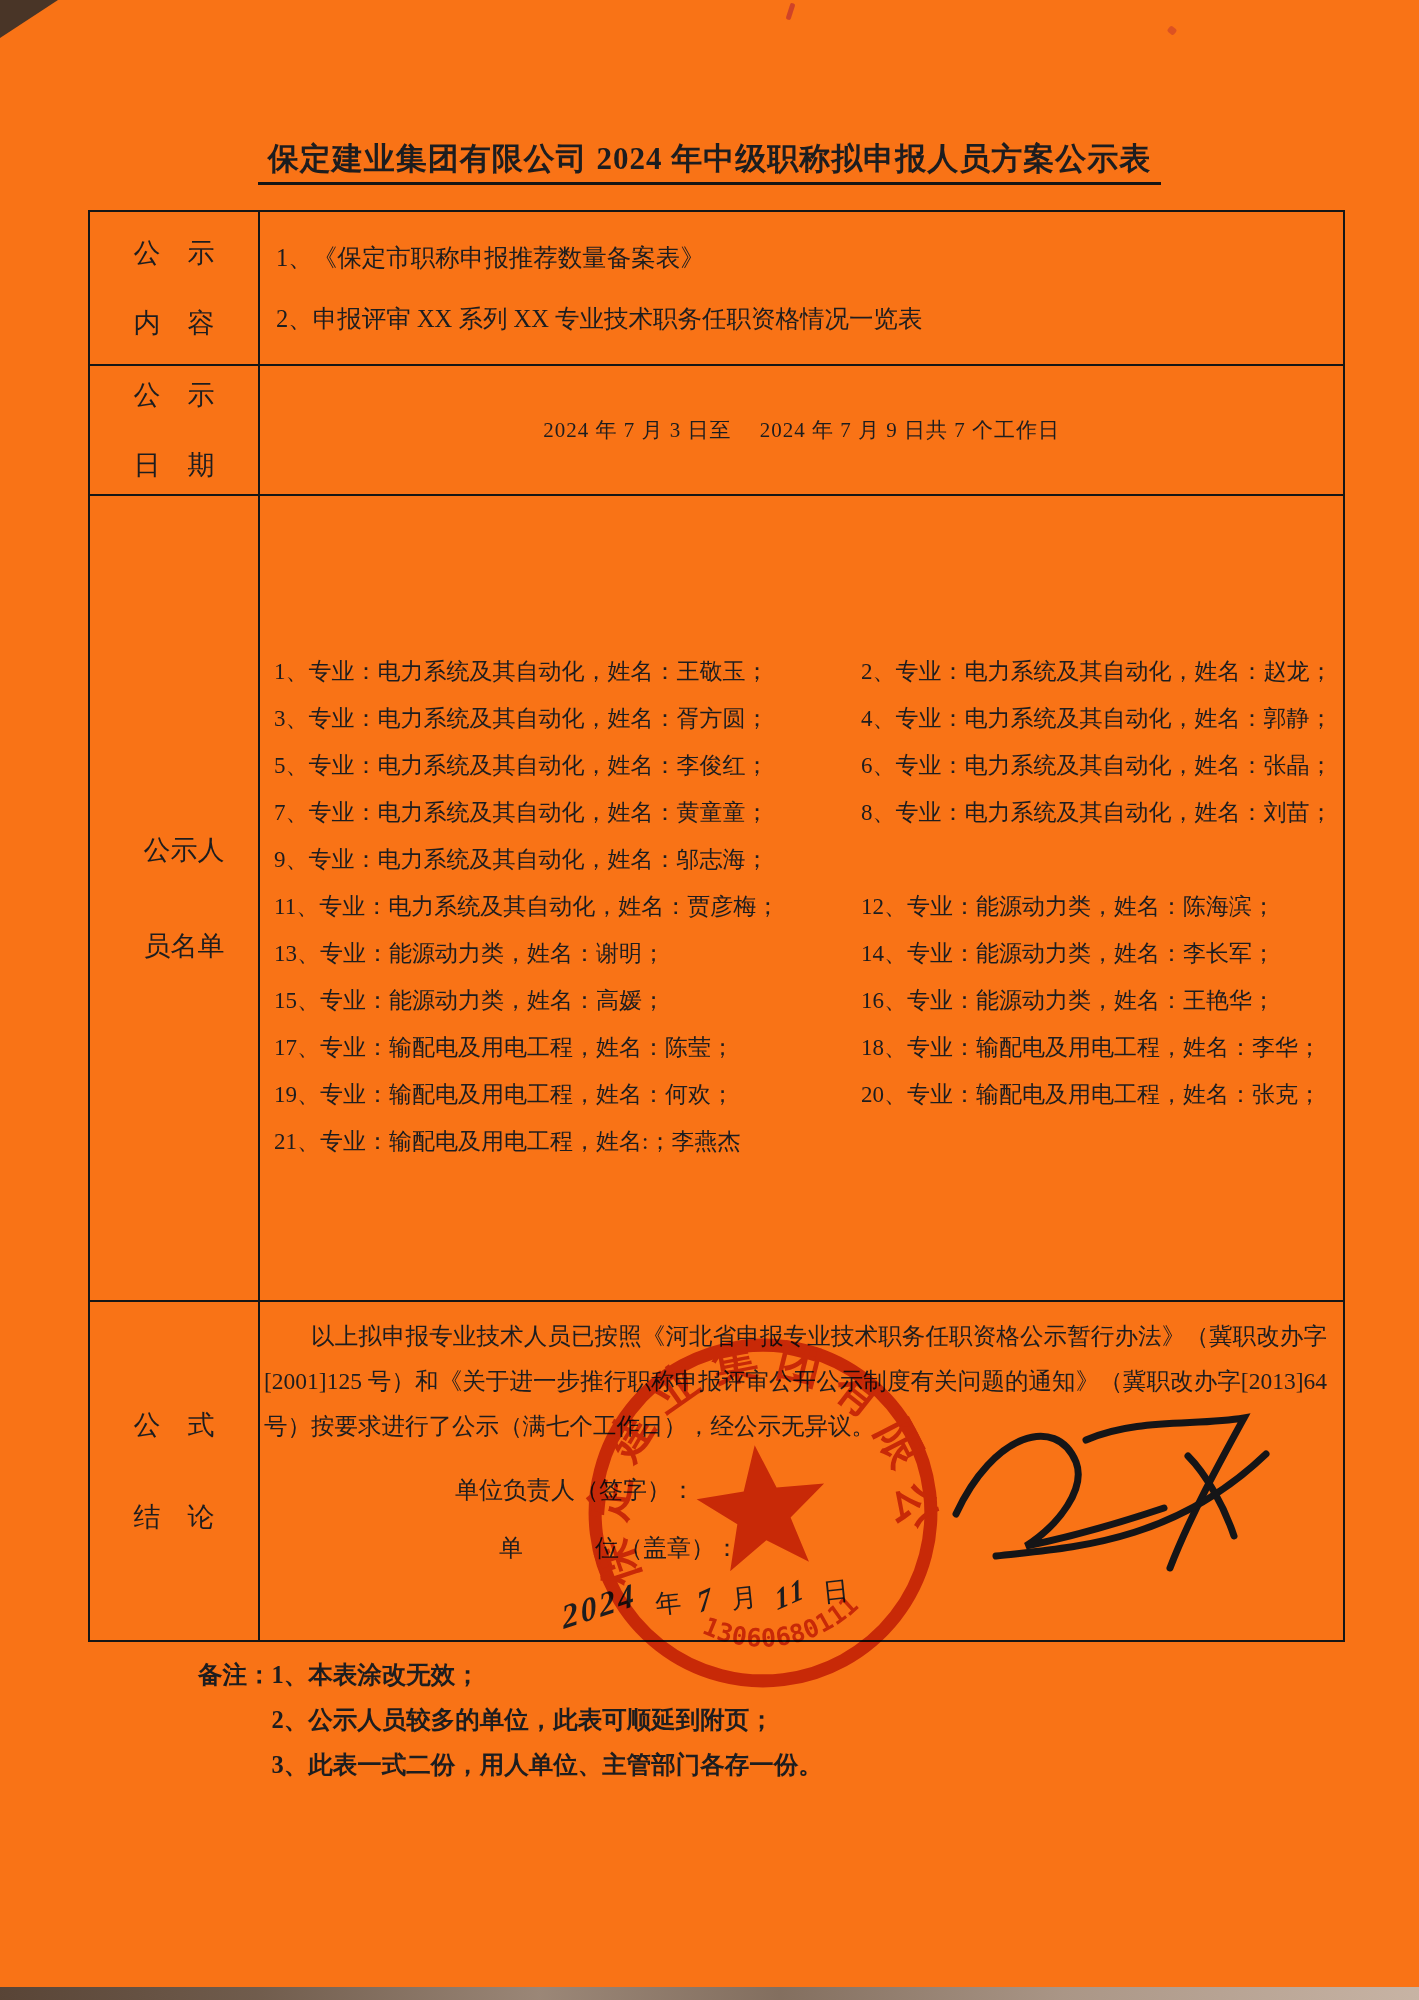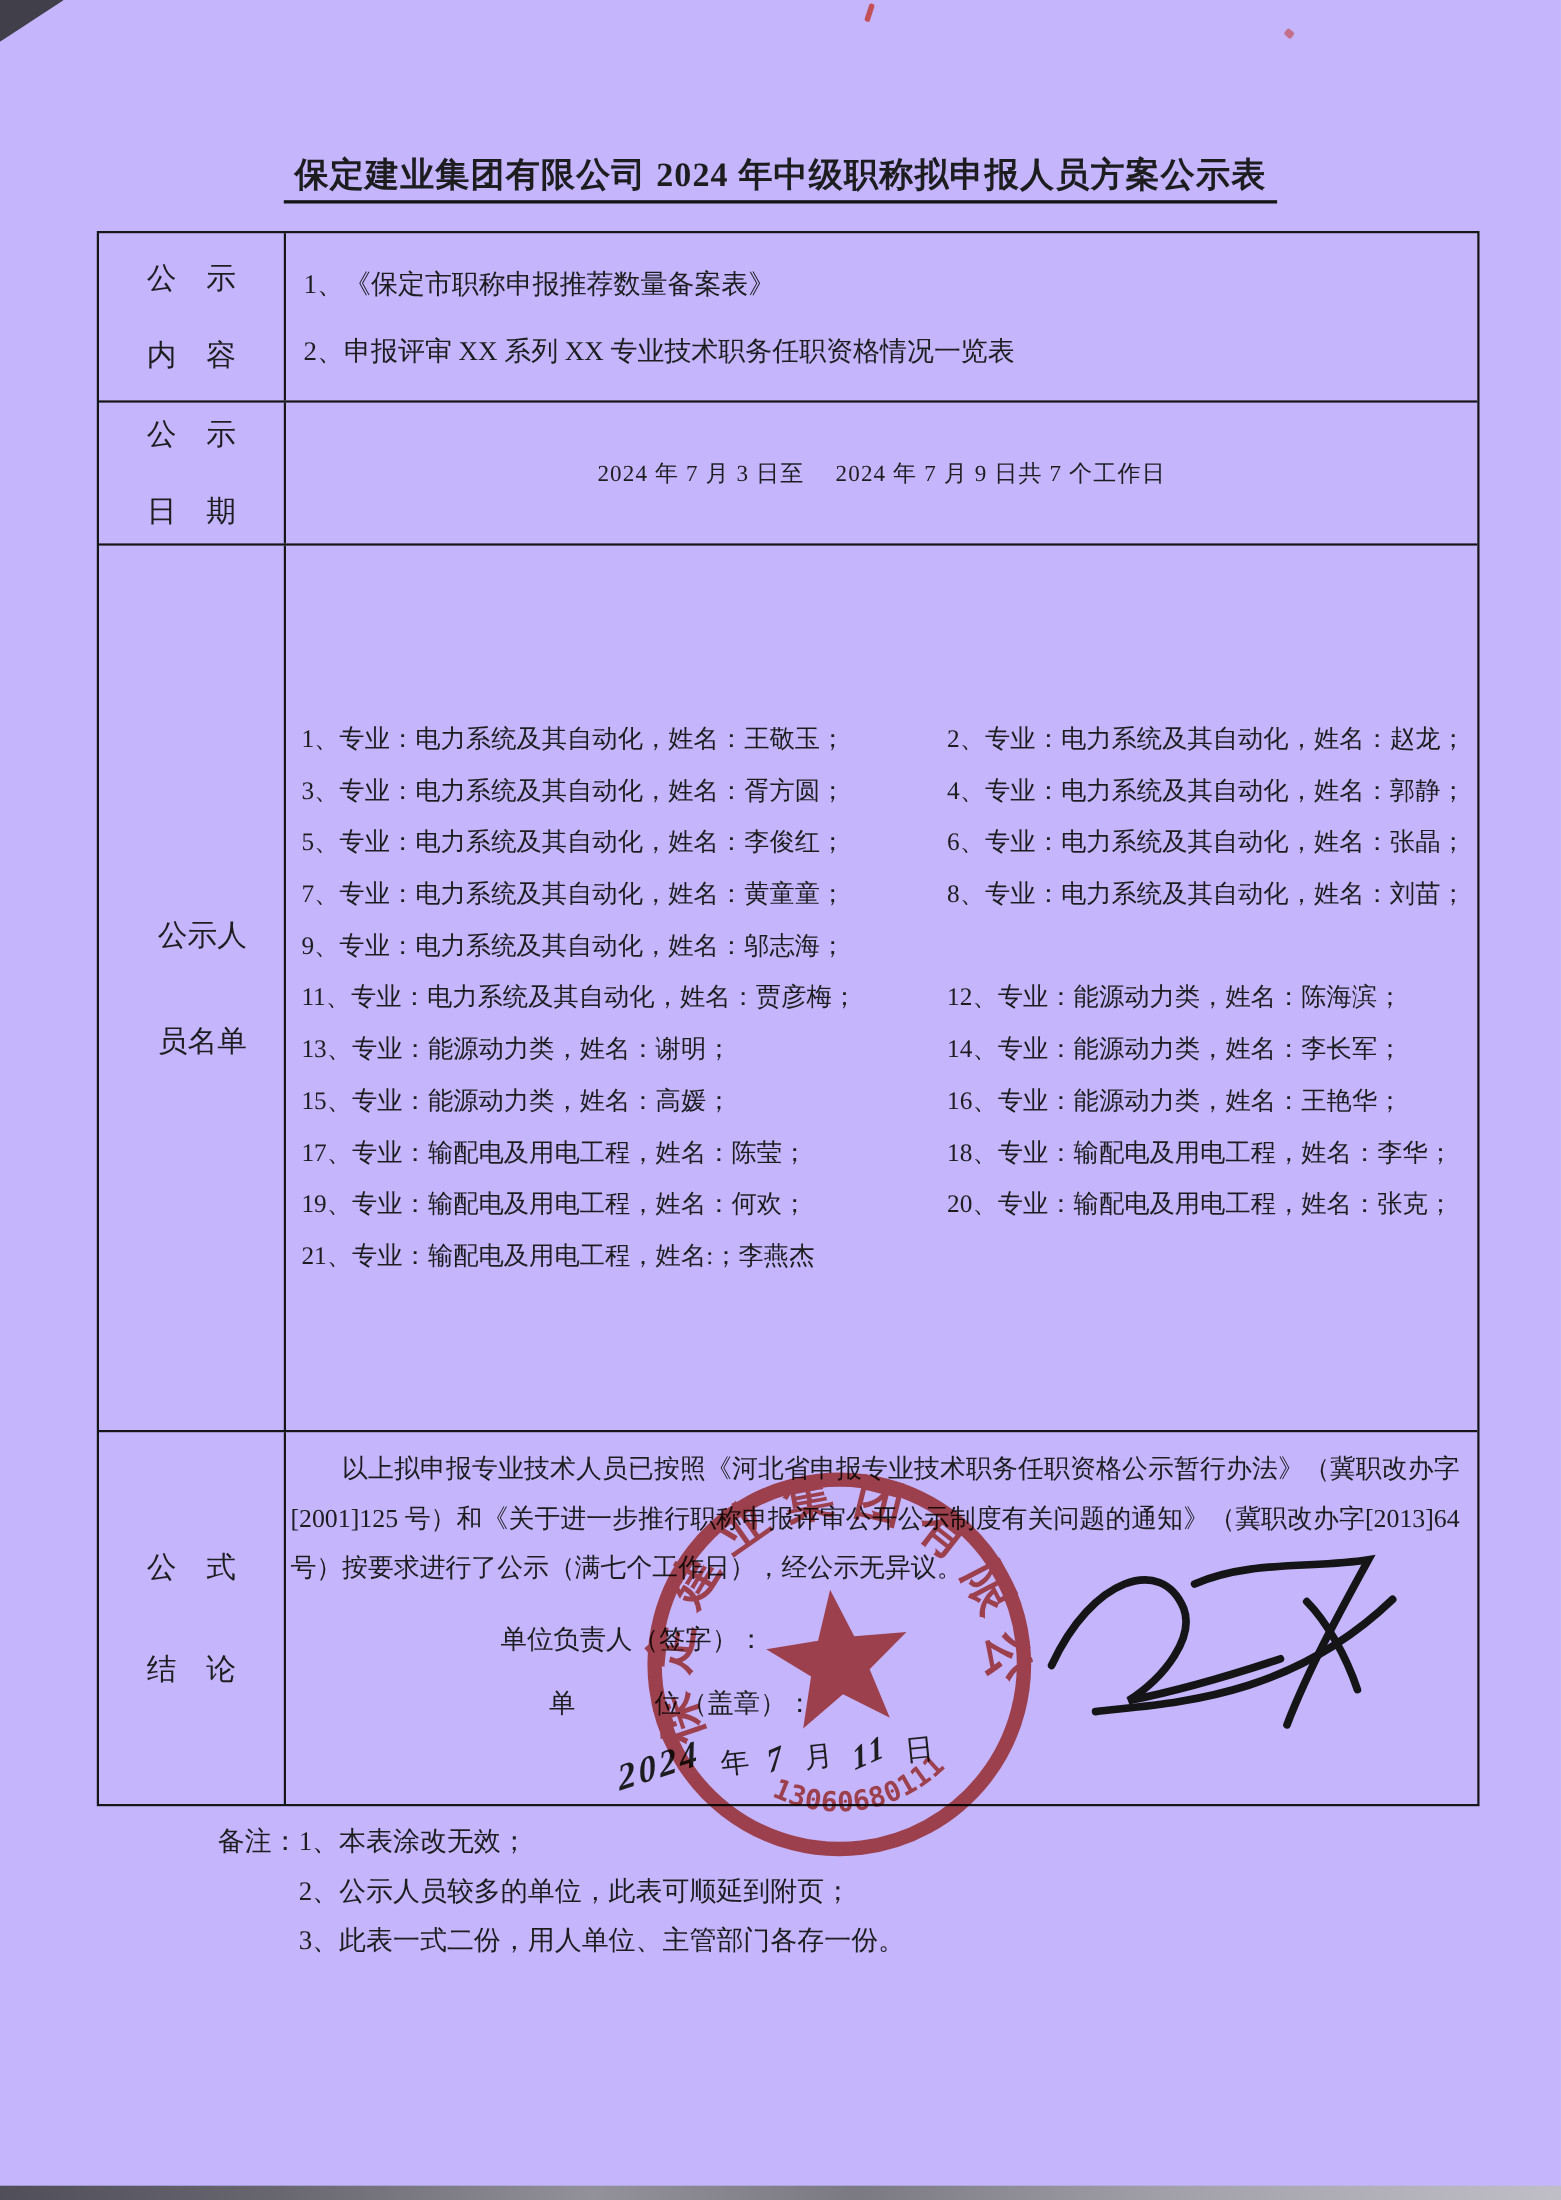--- a/index.html
+++ b/index.html
@@ -1,20 +1,20 @@
 <!DOCTYPE html>
 <html><head>
 <meta charset="utf-8">
 <style>
   html,body{margin:0;padding:0;background:#e8e8e6;}
   .page{
     position:relative;
     width:1419px;height:2000px;
     margin:0 auto;
-    background:#c4b5fd;
+    background:#f97316;
     font-family:"Liberation Serif","DejaVu Serif",serif;
     color:#1d1d1f;
     overflow:hidden;
   }
   
   .corner-smudge{
     position:absolute;left:0;top:0;width:58px;height:40px;
     background:#2a2a2a;
     clip-path:polygon(0 0,100% 0,0 95%);
     opacity:.85;
@@ -98,21 +98,21 @@
     transform:rotate(-7deg);
     pointer-events:none;
   }
   .signature{
     position:absolute;left:938px;top:1396px;width:345px;height:190px;
     pointer-events:none;
   }
   
   .notes{
     position:absolute;left:198px;top:1652px;
-    font-size:24.5px;line-height:45px;display:flex;
+    font-size:24.5px;line-height:45px;display:flex;font-weight:bold;
   }
   .notes-prefix{white-space:pre;}
   .notes-items{display:flex;flex-direction:column;}
 </style>
 </head>
 <body>
 
 <div class="page">
 
   <div class="corner-smudge"></div>

